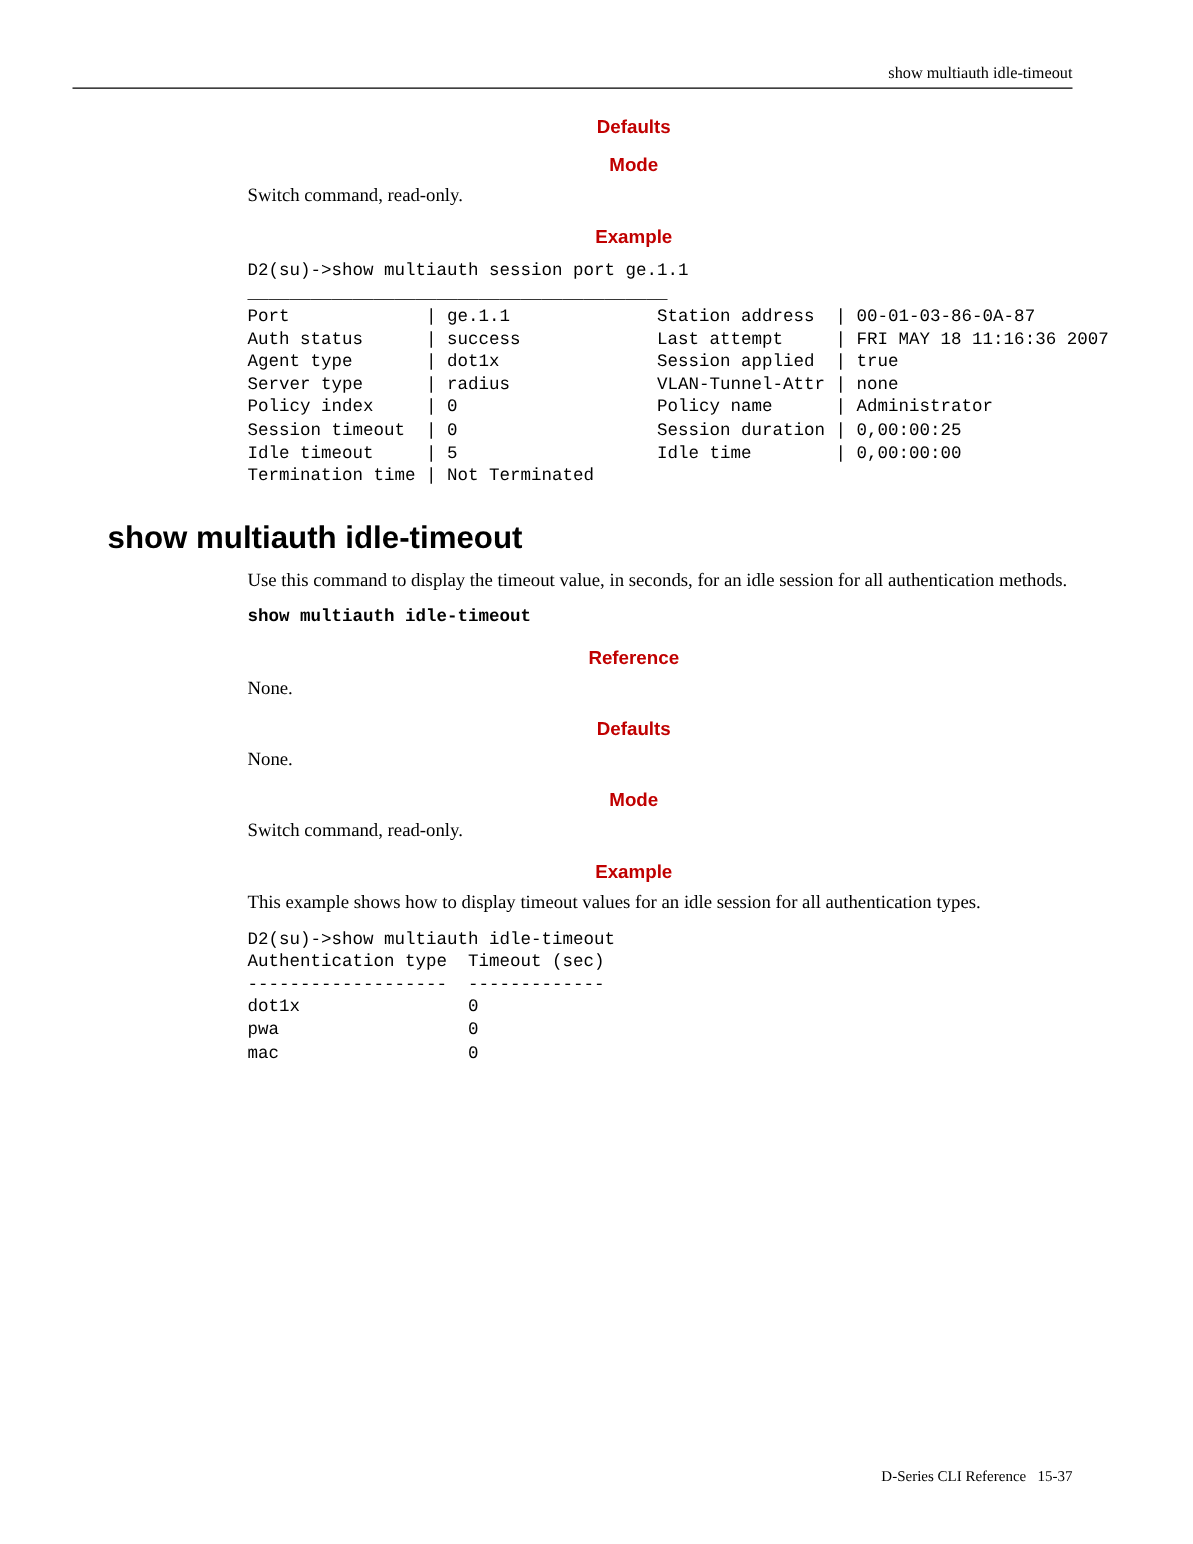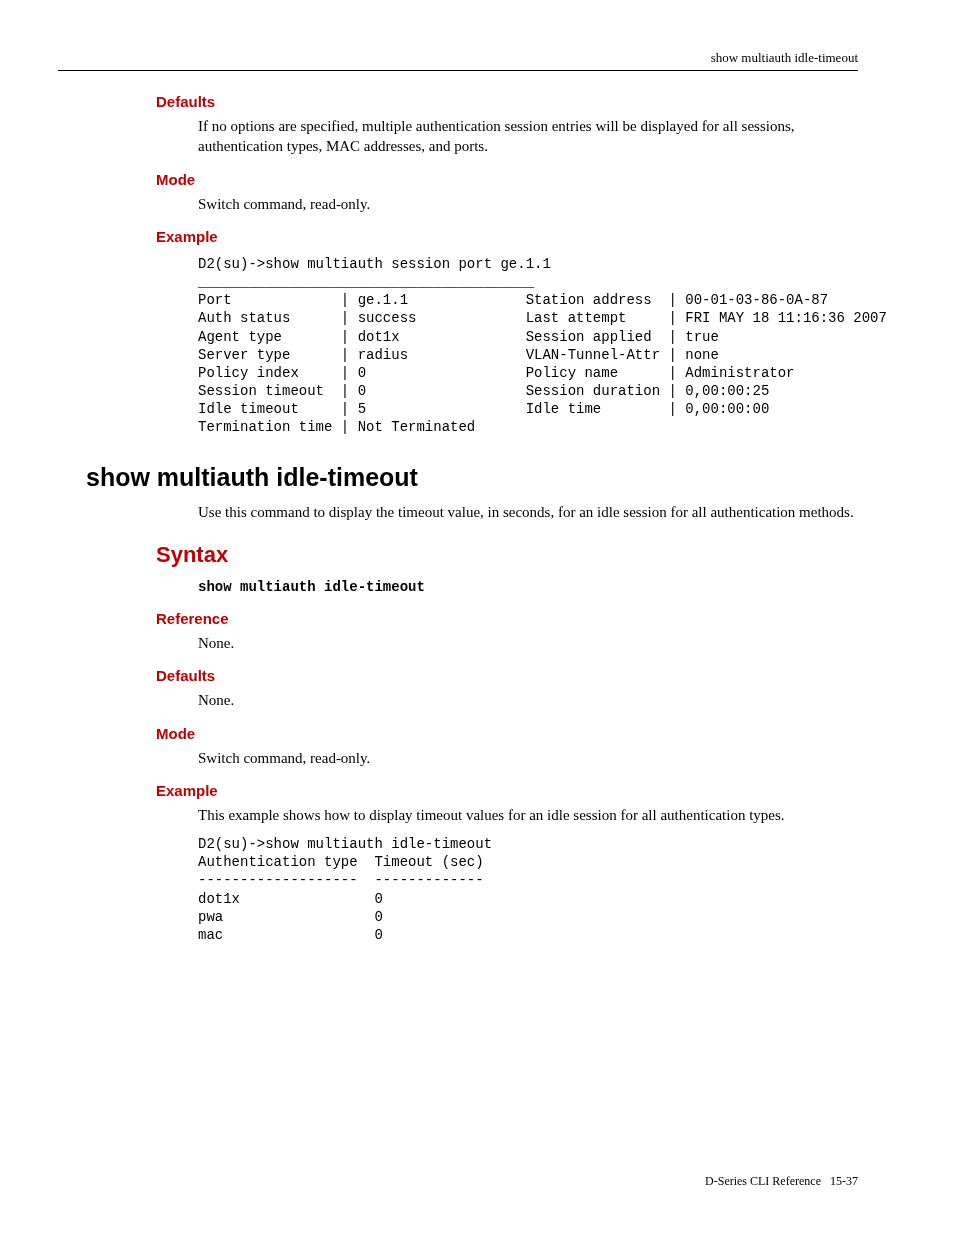--- a/index.html
+++ b/index.html
@@ -23,21 +23,21 @@
     text-align: right;
     font-size: 13px;
     padding-bottom: 4px;
     margin-bottom: 22px;
   }
   .h-red {
     color: #c00000;
     font-family: Arial, Helvetica, sans-serif;
     font-weight: bold;
   }
-  .h3 { font-size: 15px; margin: 14px 0 6px 98px; }
+  .h3 { font-size: 15px; margin: 14px 0 6px 98px; text-align: center; }
   .h2 { font-size: 22px; margin: 20px 0 8px 98px; }
   .h1 {
     font-family: Arial, Helvetica, sans-serif;
     font-weight: bold;
     font-size: 25px;
     margin: 26px 0 10px 28px;
   }
   .body-text {
     margin: 2px 0 0 140px;
     line-height: 1.35;
@@ -64,41 +64,39 @@
 </head>
 <body>
 
 <div class="page">
 
   <div class="header">
     <span>show multiauth idle-timeout</span>
   </div>
 
   <div class="h-red h3">Defaults</div>
-  <div class="body-text">If no options are specified, multiple authentication session entries will be displayed for all sessions, authentication types, MAC addresses, and ports.</div>
 
   <div class="h-red h3">Mode</div>
   <div class="body-text">Switch command, read-only.</div>
 
   <div class="h-red h3">Example</div>
   <pre class="code">D2(su)-&gt;show multiauth session port ge.1.1
 ________________________________________
 Port             | ge.1.1              Station address  | 00-01-03-86-0A-87
 Auth status      | success             Last attempt     | FRI MAY 18 11:16:36 2007
 Agent type       | dot1x               Session applied  | true
 Server type      | radius              VLAN-Tunnel-Attr | none
 Policy index     | 0                   Policy name      | Administrator
 Session timeout  | 0                   Session duration | 0,00:00:25
 Idle timeout     | 5                   Idle time        | 0,00:00:00
 Termination time | Not Terminated</pre>
 
   <div class="h1">show multiauth idle-timeout</div>
   <div class="body-text">Use this command to display the timeout value, in seconds, for an idle session for all authentication methods.</div>
 
-  <div class="h-red h2">Syntax</div>
   <pre class="code bold">show multiauth idle-timeout</pre>
 
   <div class="h-red h3">Reference</div>
   <div class="body-text">None.</div>
 
   <div class="h-red h3">Defaults</div>
   <div class="body-text">None.</div>
 
   <div class="h-red h3">Mode</div>
   <div class="body-text">Switch command, read-only.</div>

